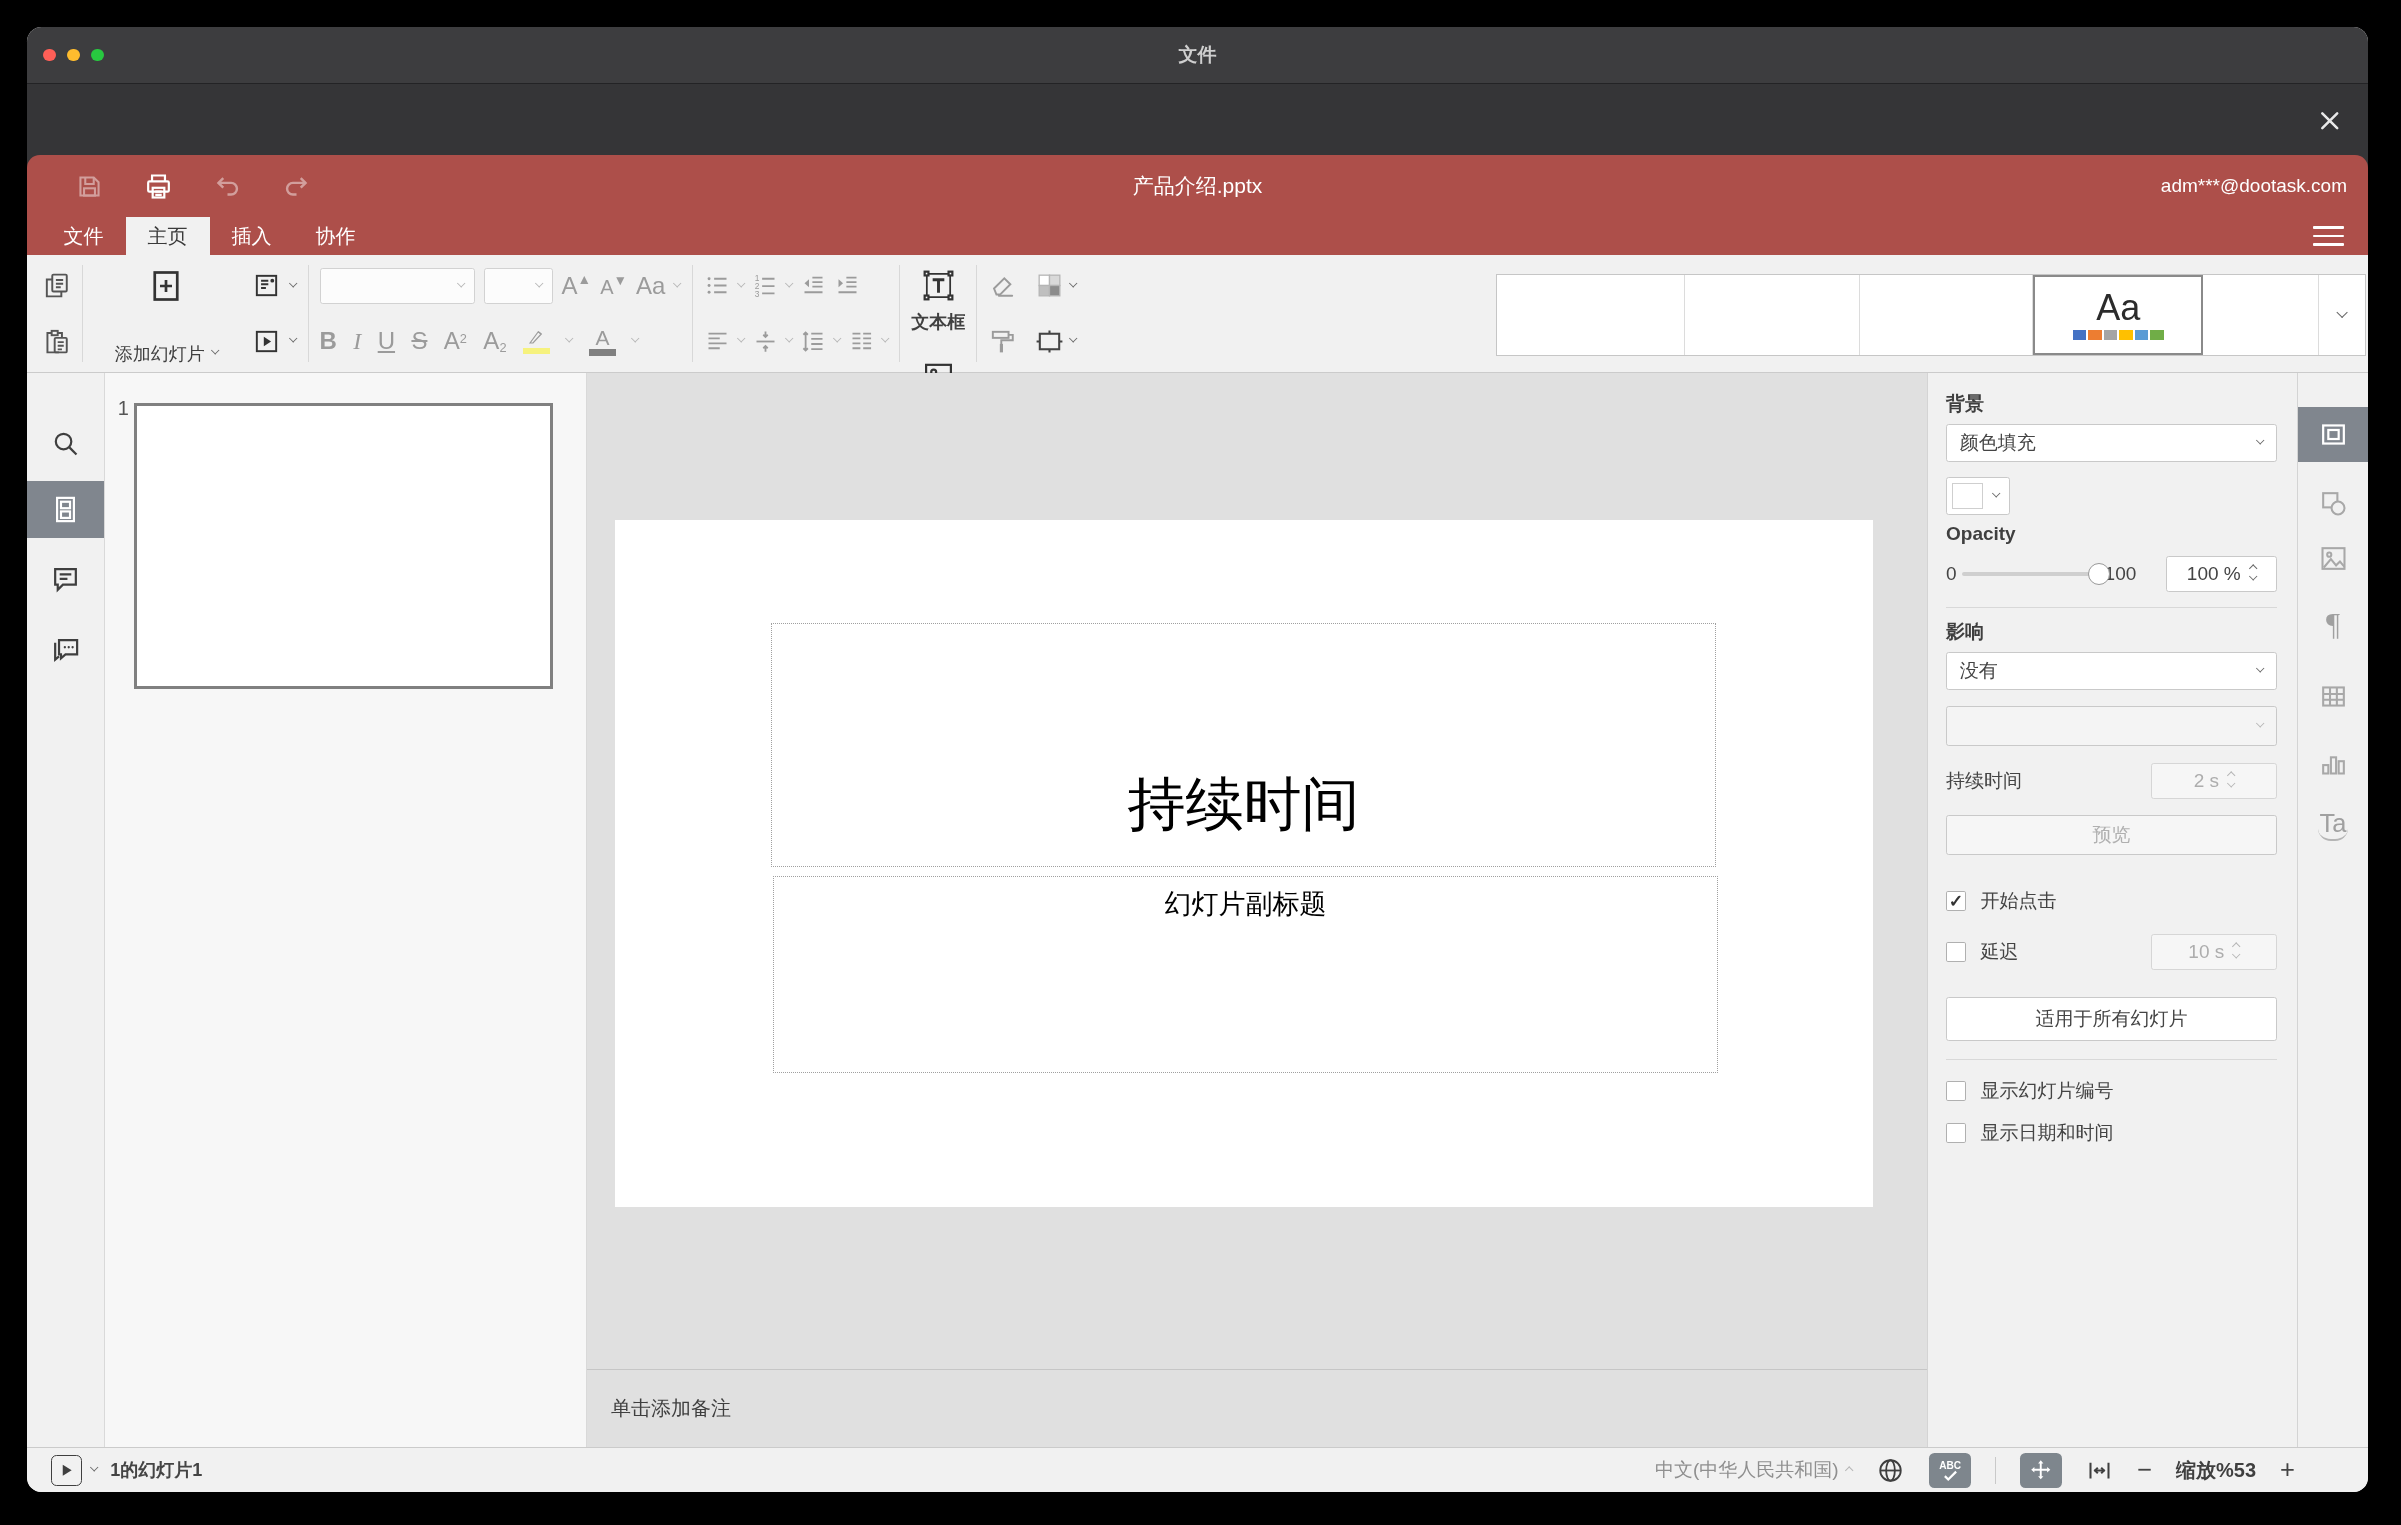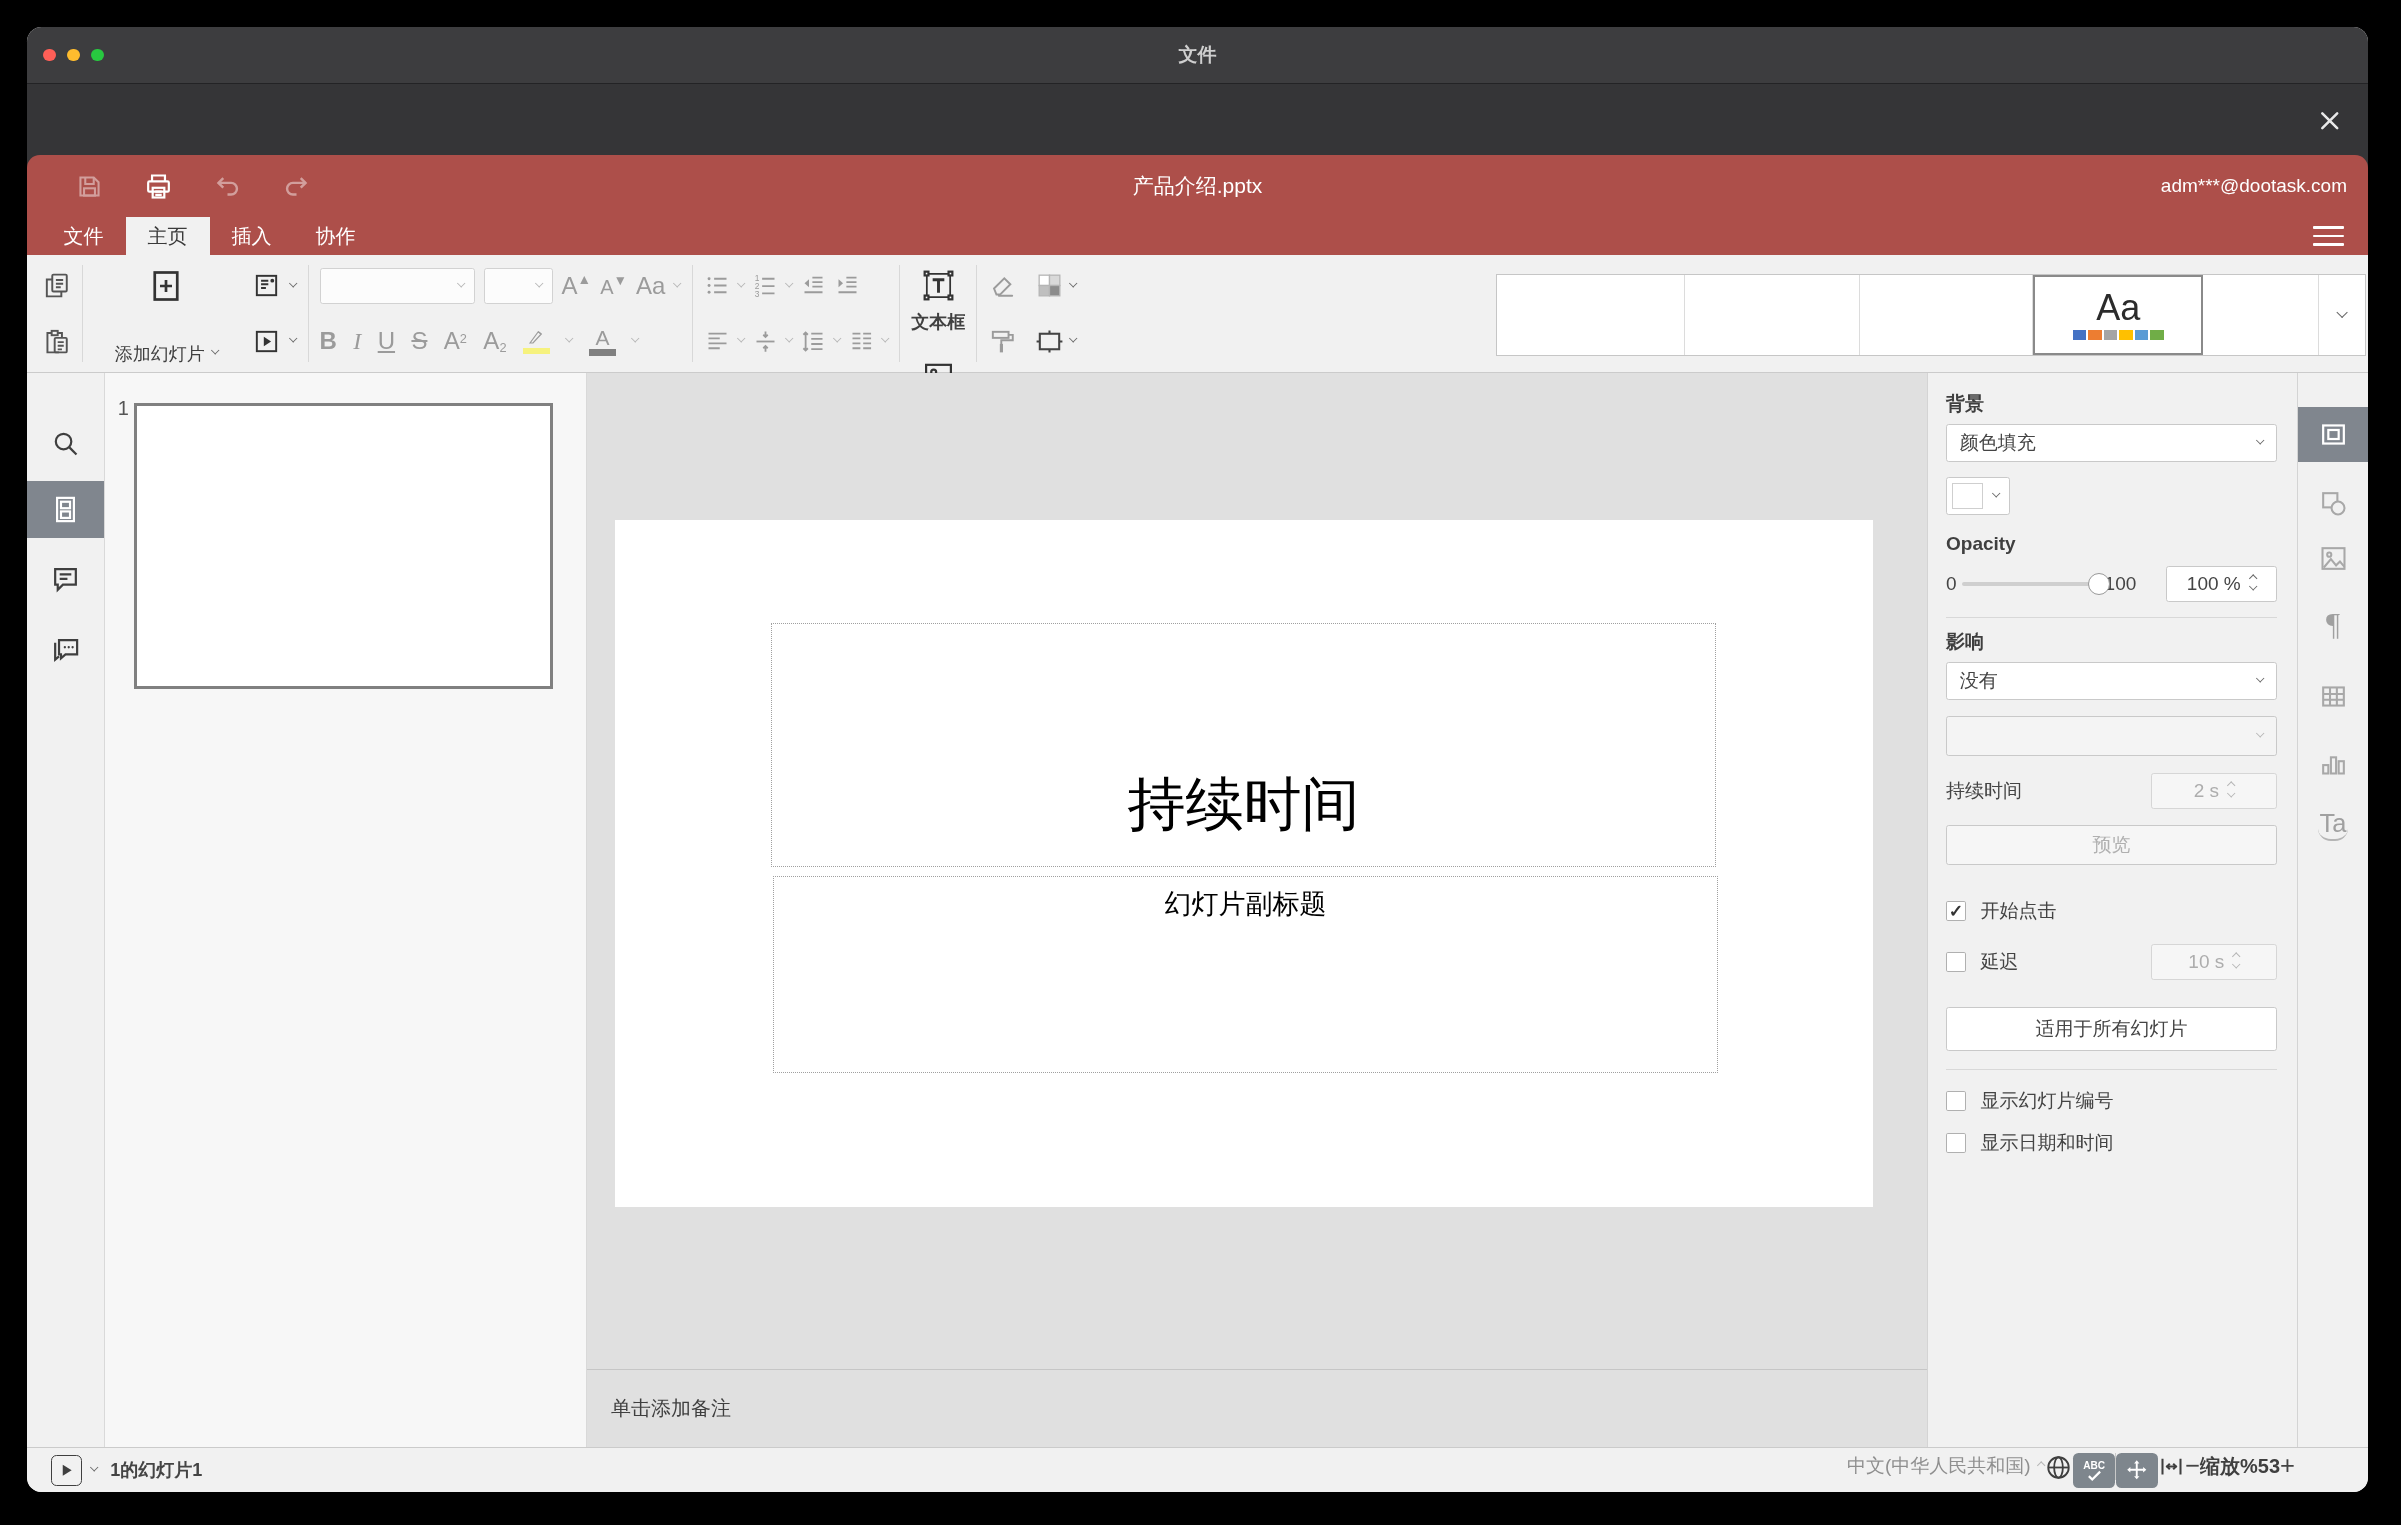--- a/index.html
+++ b/index.html
@@ -101,21 +101,21 @@
   .rstrip { width:71px; background:#f1f1f1; border-left:0.9px solid #d4d4d4; padding-top:34px; display:flex; flex-direction:column; align-items:center; flex:none; }
   .rsbtn { width:100%; height:55px; display:flex; align-items:center; justify-content:center; cursor:pointer; }
   .rsbtn.active { background:#80868e; }
   .rsicon { display:flex; align-items:center; justify-content:center; cursor:pointer; color:#a0a0a0; }
   .rsicon.para { font-size:31px; font-family:"Liberation Serif", serif; }
   .rsicon.ta { font-size:25.5px; border-bottom:2.7px solid #b5b5b5; border-radius:0 0 12.8px 12.8px; padding:0 1.8px 1.8px; }
 
   
   .statusbar { height:45px; background:#f1f1f1; border-top:0.9px solid #cbcbcb; display:flex; align-items:center; padding:0 73px 0 24px; flex:none; font-size:18px; color:#444; }
   .play { width:31px; height:31px; border:1.8px solid #3f3f3f; border-radius:5.5px; display:flex; align-items:center; justify-content:center; cursor:pointer; }
-  .sb-right { margin-left:auto; display:flex; align-items:flex-start; }
+  .sb-right { margin-left:auto; display:flex; align-items:center; gap:24px; }
   .lang { color:#8f8f8f; font-size:19px; display:flex; align-items:center; gap:7.3px; cursor:pointer; }
   .badge { width:42px; height:35px; background:#7e868d; border-radius:5.5px; display:flex; align-items:center; justify-content:center; cursor:pointer; }
   .vdiv { width:0.9px; height:27px; background:#c9c9c9; }
   .zoomtxt { font-weight:bold; font-size:20px; color:#3f3f3f; }
   .pm { font-size:25.5px; color:#444; cursor:pointer; line-height:1; }
   svg { display:block; }
 </style>
 </head>
 <body>
 
@@ -555,21 +555,21 @@
       <div class="select">
         <span>颜色填充</span>
           <span class="chev sm"></span>
       </div>
       <div class="swatchbox">
         <span class="sw"></span>
         <span class="cv">
             <span class="chev sm"></span>
           </span>
       </div>
-      <div class="plabel" style="margin-top:18px;">Opacity</div>
+      <div class="plabel" style="margin-top:8px;">Opacity</div>
       <div class="oprow">
         <span>0</span>
         <span class="track">
             <span class="knob"></span>
           </span>
         <span>100</span>
         <div class="spin w122">
           <span>100 %</span>
           <span class="arrs">
               <span class="chev up"></span>

